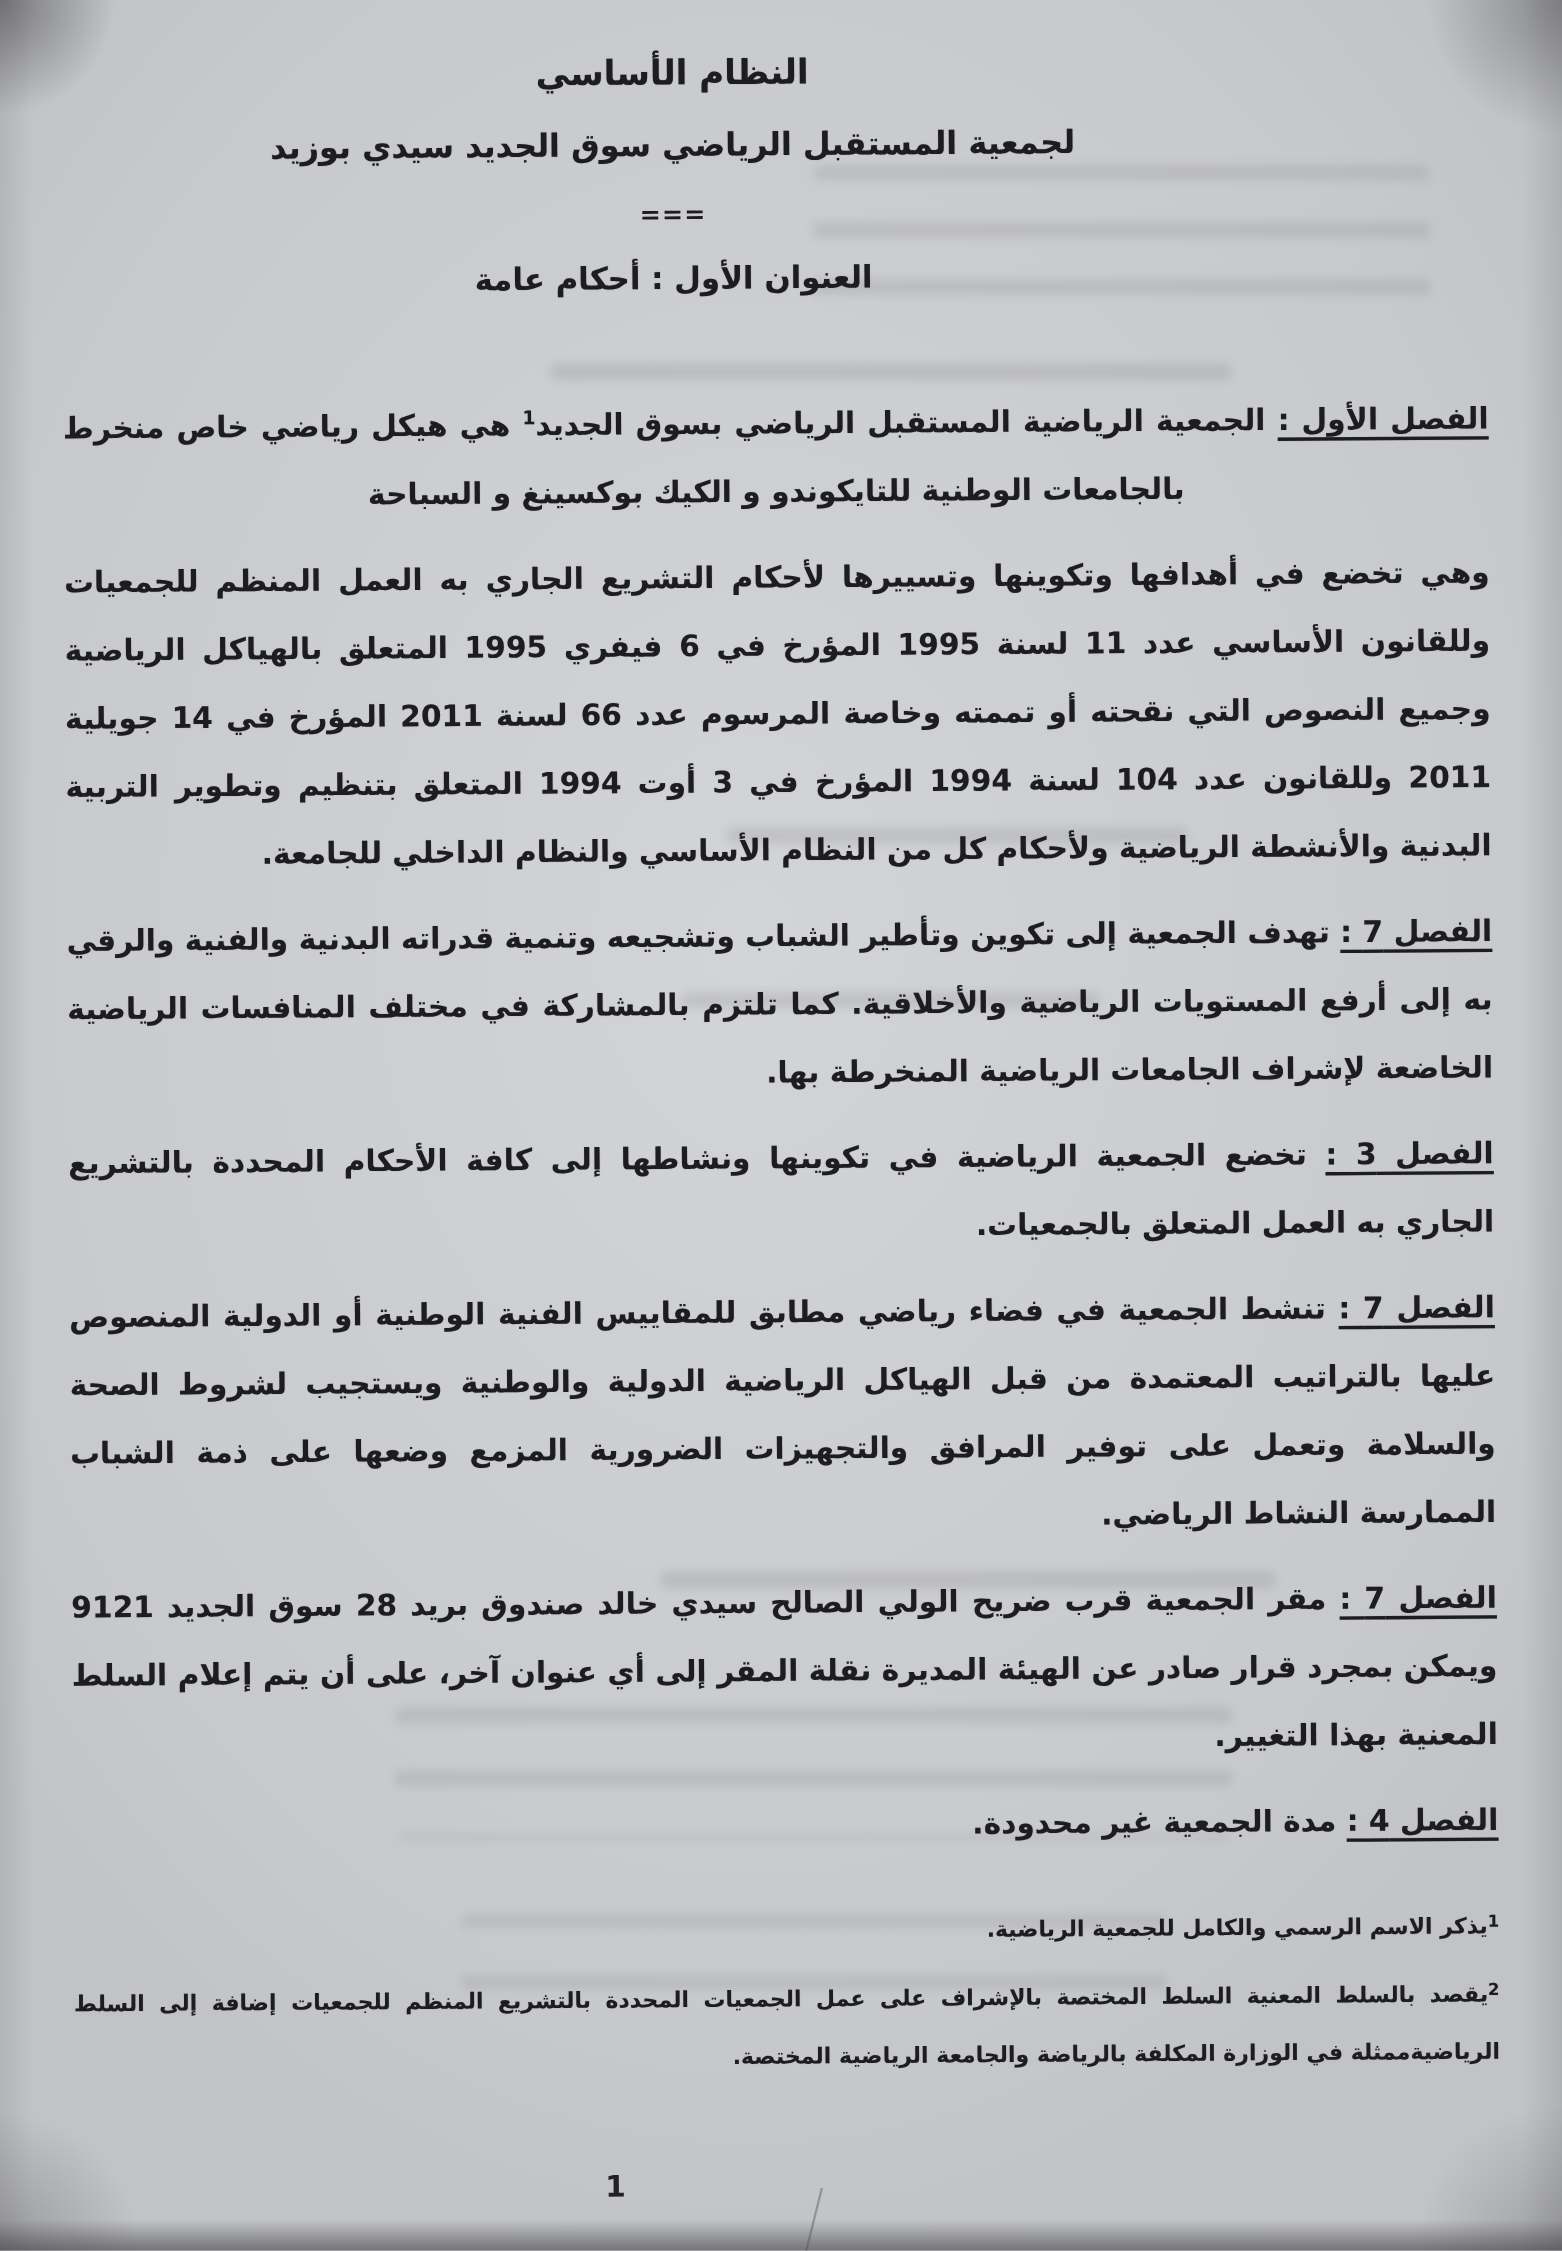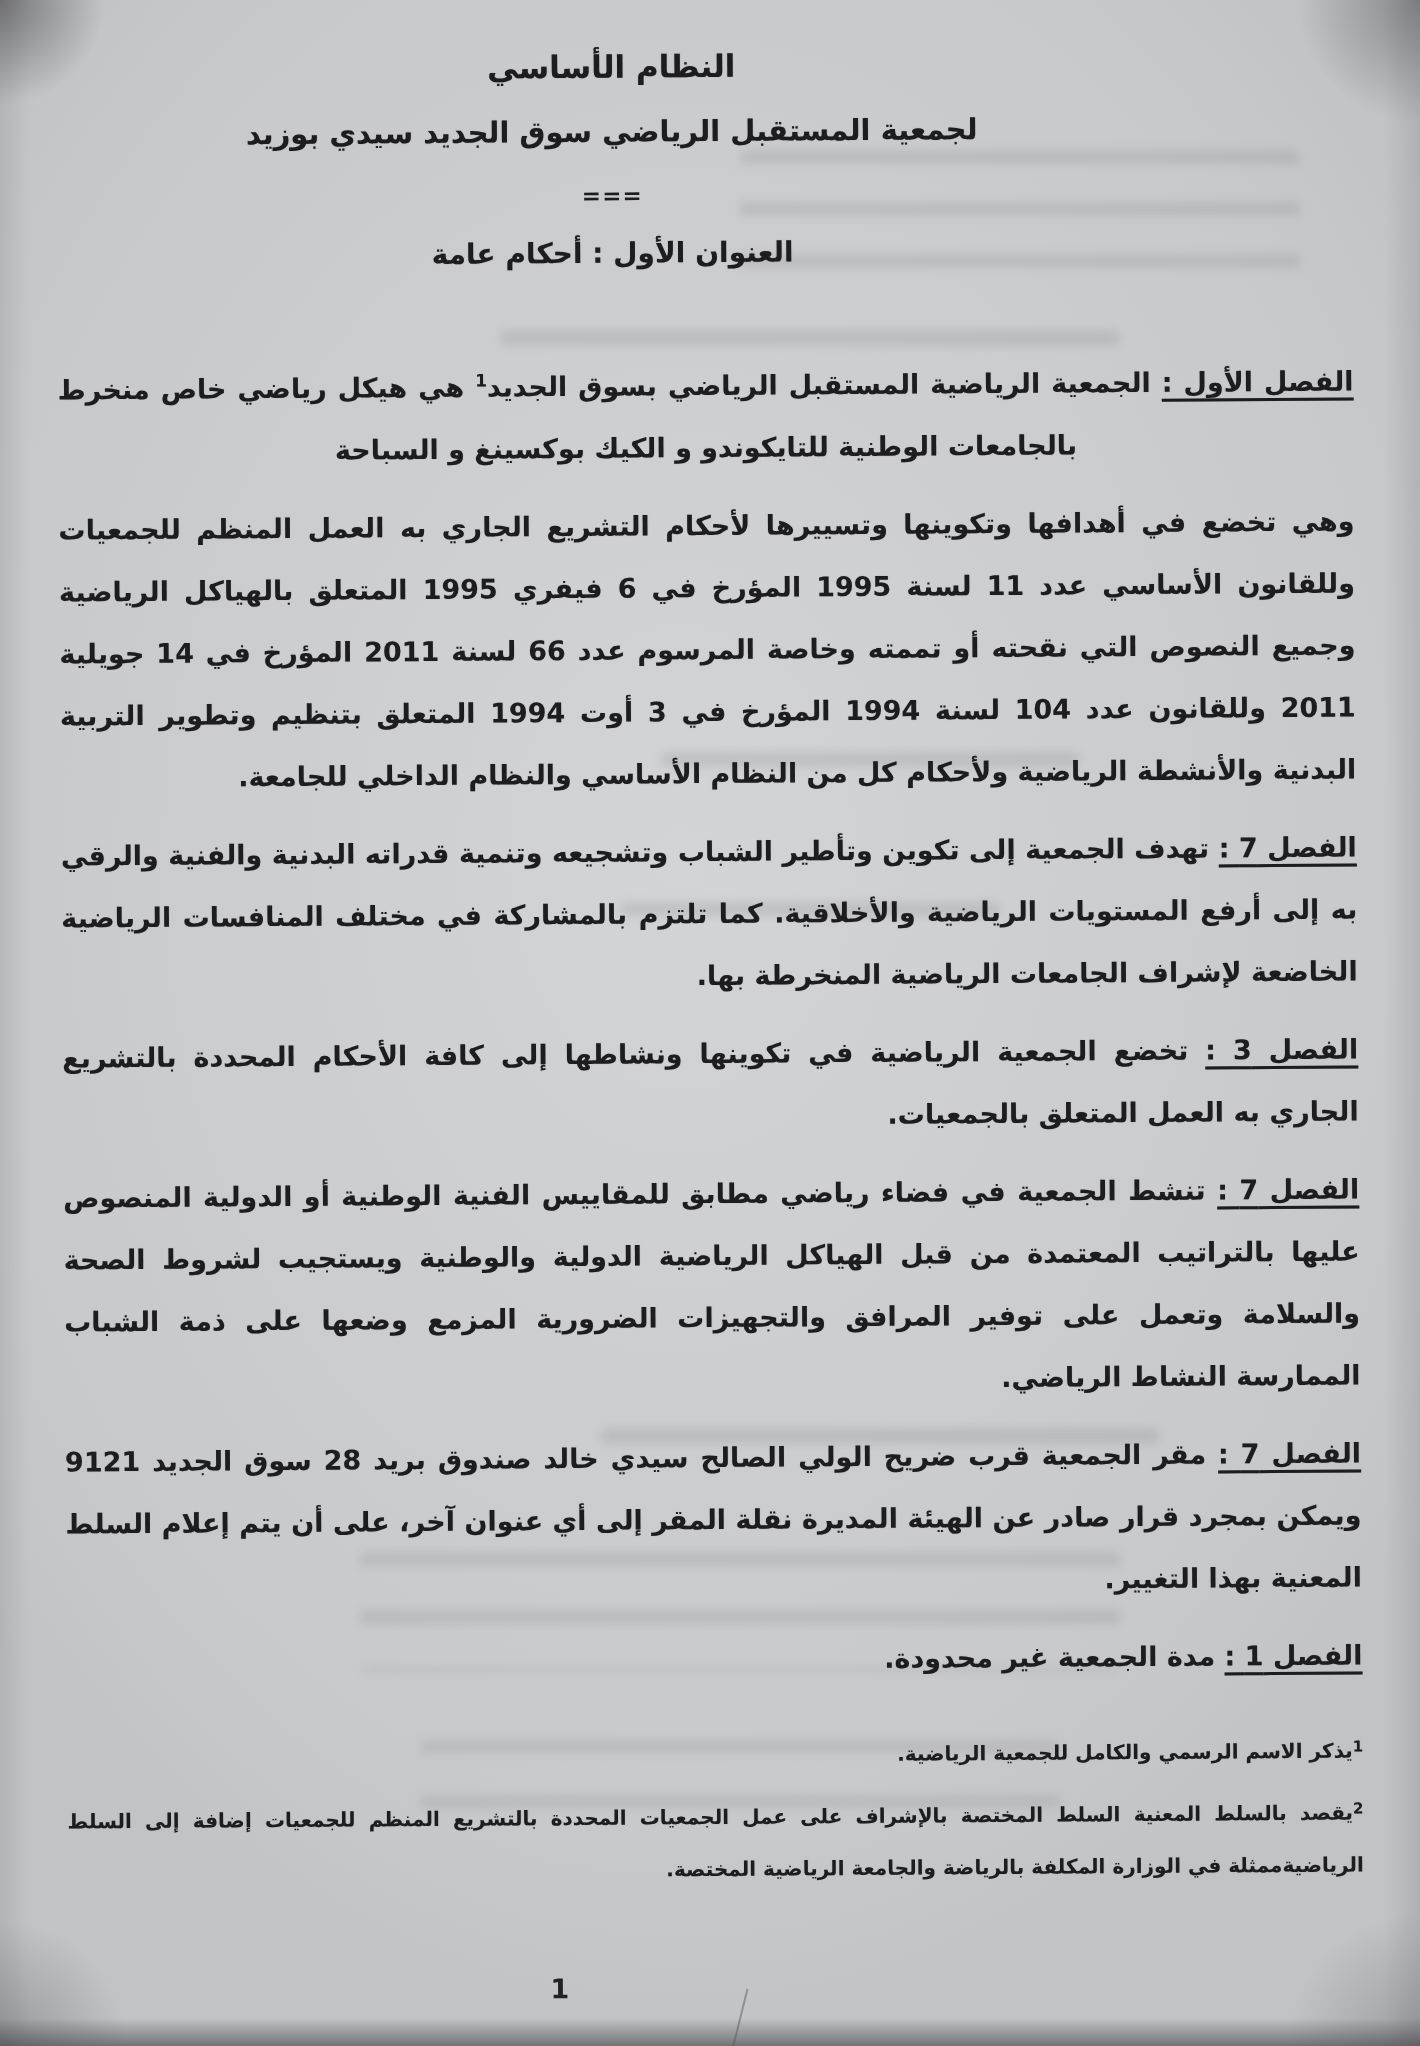--- a/index.html
+++ b/index.html
@@ -93,21 +93,21 @@
       <p class="para"><span>وهي تخضع في أهدافها وتكوينها وتسييرها لأحكام التشريع الجاري به العمل المنظم للجمعيات وللقانون الأساسي عدد 11 لسنة 1995 المؤرخ في 6 فيفري 1995 المتعلق بالهياكل الرياضية وجميع النصوص التي نقحته أو تممته وخاصة المرسوم عدد 66 لسنة 2011 المؤرخ في 14 جويلية 2011 وللقانون عدد 104 لسنة 1994 المؤرخ في 3 أوت 1994 المتعلق بتنظيم وتطوير التربية البدنية والأنشطة الرياضية ولأحكام كل من النظام الأساسي والنظام الداخلي للجامعة.</span></p>
 
       <p class="para"><span class="article-label">الفصل 7 :</span> <span>تهدف الجمعية إلى تكوين وتأطير الشباب وتشجيعه وتنمية قدراته البدنية والفنية والرقي به إلى أرفع المستويات الرياضية والأخلاقية. كما تلتزم بالمشاركة في مختلف المنافسات الرياضية الخاضعة لإشراف الجامعات الرياضية المنخرطة بها.</span></p>
 
       <p class="para"><span class="article-label">الفصل 3 :</span> <span>تخضع الجمعية الرياضية في تكوينها ونشاطها إلى كافة الأحكام المحددة بالتشريع الجاري به العمل المتعلق بالجمعيات.</span></p>
 
       <p class="para"><span class="article-label">الفصل 7 :</span> <span>تنشط الجمعية في فضاء رياضي مطابق للمقاييس الفنية الوطنية أو الدولية المنصوص عليها بالتراتيب المعتمدة من قبل الهياكل الرياضية الدولية والوطنية ويستجيب لشروط الصحة والسلامة وتعمل على توفير المرافق والتجهيزات الضرورية المزمع وضعها على ذمة الشباب الممارسة النشاط الرياضي.</span></p>
 
       <p class="para"><span class="article-label">الفصل 7 :</span> <span>مقر الجمعية قرب ضريح الولي الصالح سيدي خالد صندوق بريد 28 سوق الجديد 9121 ويمكن بمجرد قرار صادر عن الهيئة المديرة نقلة المقر إلى أي عنوان آخر، على أن يتم إعلام السلط المعنية بهذا التغيير.</span></p>
 
-      <p class="para"><span class="article-label">الفصل 1 :</span> <span>مدة الجمعية غير محدودة.</span></p>
+      <p class="para"><span class="article-label">الفصل 4 :</span> <span>مدة الجمعية غير محدودة.</span></p>
 
     </div>
   </div>
 
   <div class="footnotes">
     <p class="fn"><sup>1</sup><span>يذكر الاسم الرسمي والكامل للجمعية الرياضية.</span></p>
     <p class="fn"><sup>2</sup><span>يقصد بالسلط المعنية السلط المختصة بالإشراف على عمل الجمعيات المحددة بالتشريع المنظم للجمعيات إضافة إلى السلط الرياضيةممثلة في الوزارة المكلفة بالرياضة والجامعة الرياضية المختصة.</span></p>
   </div>
 
   <div class="page-number">1</div>

